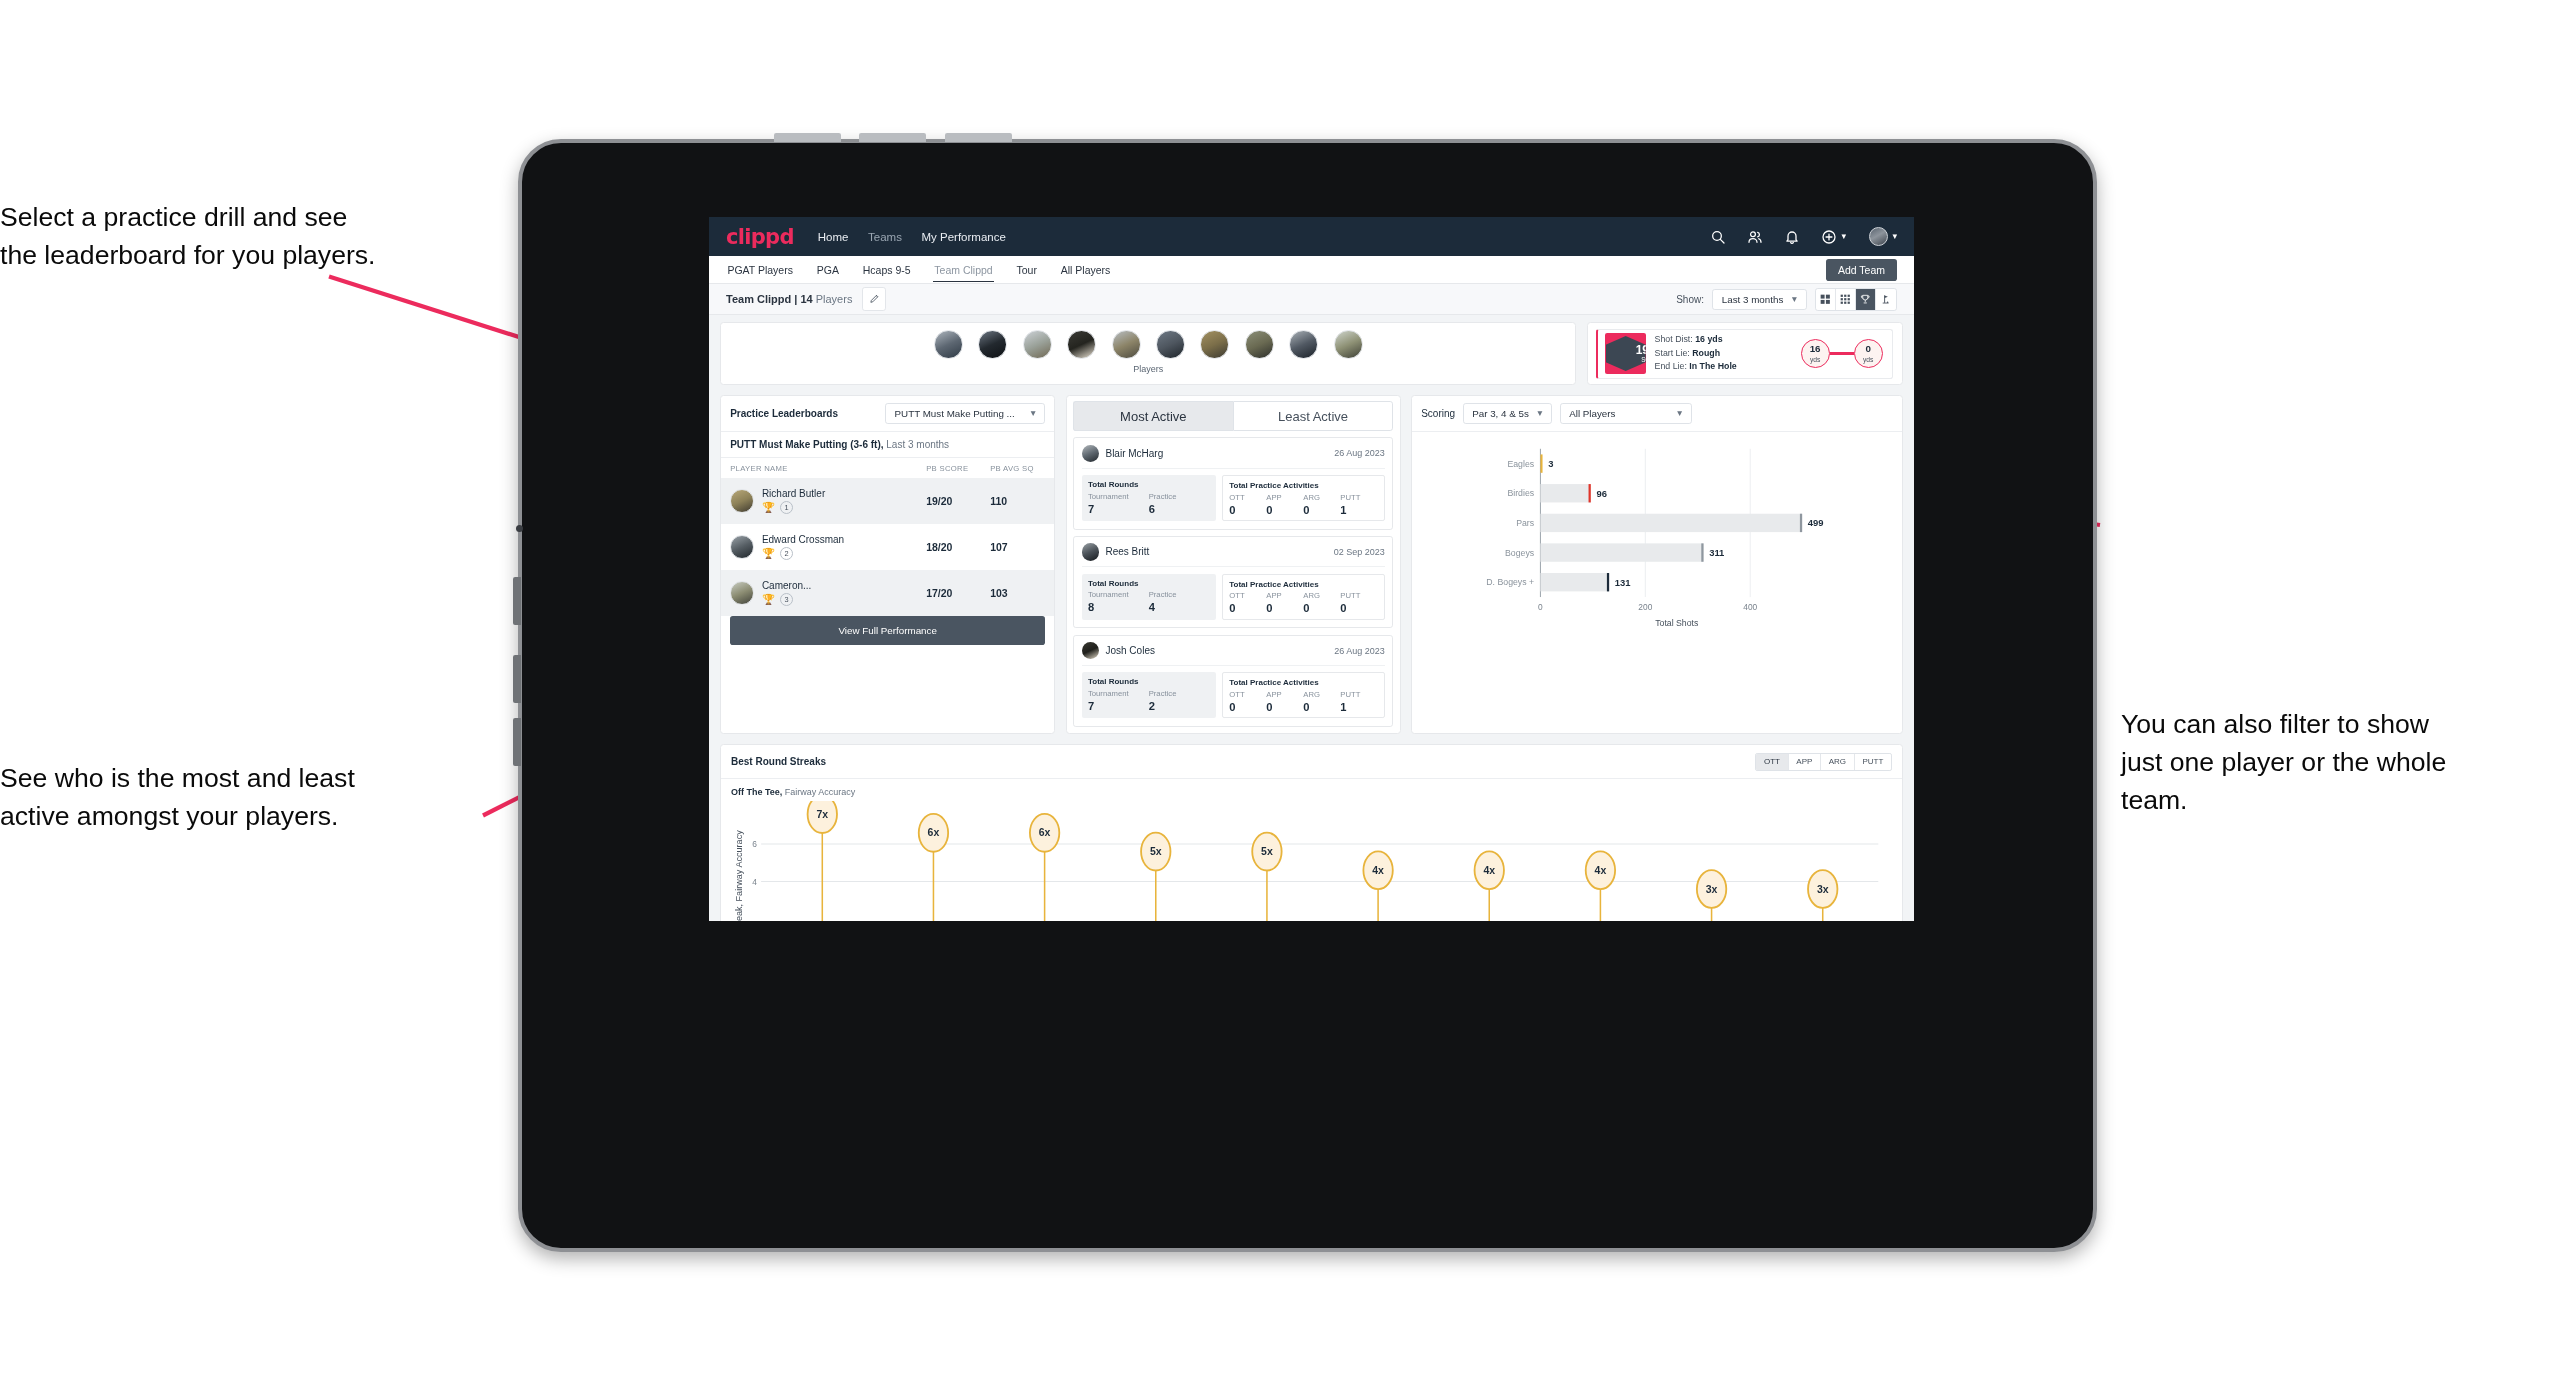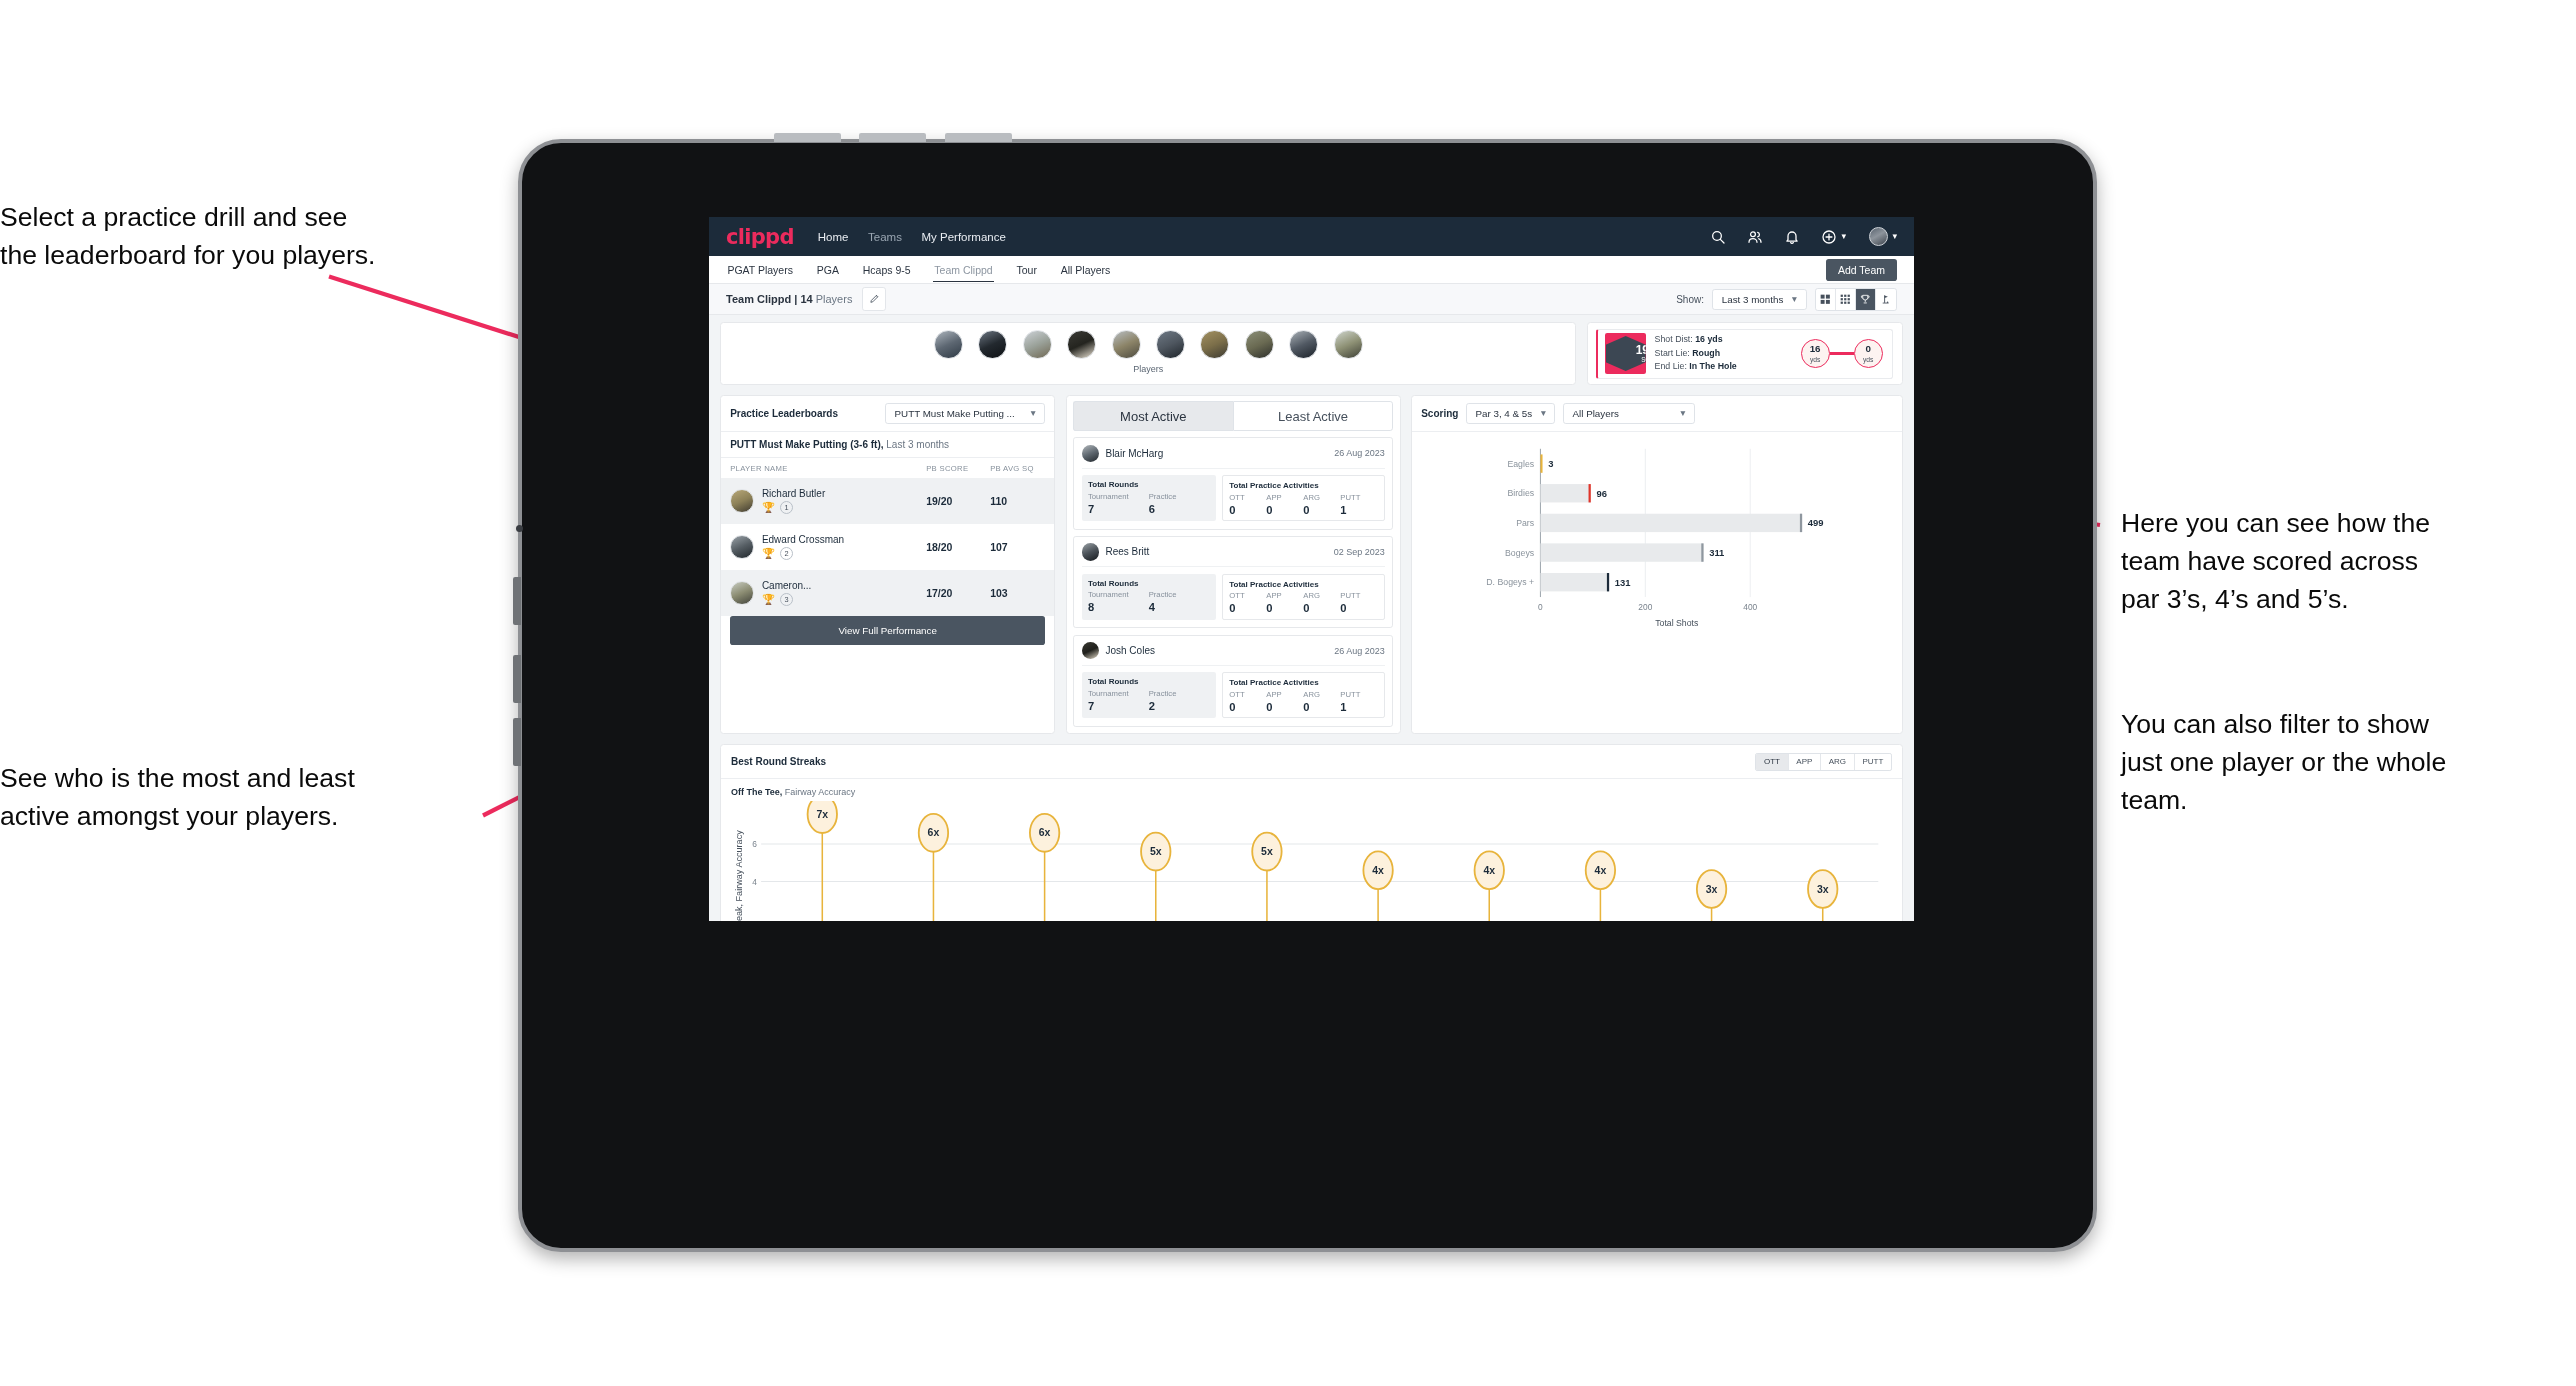--- a/index.html
+++ b/index.html
@@ -161,21 +161,21 @@
   .st-box { border-radius: 2.1px; padding: 4.9px 6.3px 4.2px 6.3px; }
   .st-rounds { background: #eff1f3; width: 134px; }
   .st-pract { border: 0.7px solid #e6e8eb; flex: 1 1 auto; }
   .st-title { font-size: 8px; font-weight: 700; color: #1c2b3a; }
   .st-cols { display: flex; margin-top: 2.8px; }
   .st-c { flex: 1 1 0; }
   .st-k { font-size: 7.7px; color: #87919c; }
   .st-v { font-size: 11.2px; font-weight: 700; color: #1c2b3a; margin-top: 2.1px; }
 
   .sc-head { display: flex; align-items: center; padding: 7px 9px; border-bottom: 0.7px solid #eceef1; gap: 7.7px; }
-  .sc-title { font-size: 10px; font-weight: 700; color: #1c2b3a; }
+  .sc-title { font-size: 10px; font-weight: 400; color: #1c2b3a; }
   .sc-chart { padding: 7px 9.8px 4.2px 5.6px; position: relative; height: 195px; }
 
   
   .card-streaks { margin-top: 9.8px; height: 238px; overflow: hidden; position: relative; }
   .stk-head { display: flex; align-items: center; padding: 7.7px 9.8px 7px 9.8px; border-bottom: 0.7px solid #eceef1; }
   .stk-title { font-size: 10px; font-weight: 700; color: #1c2b3a; }
   .segbtns { margin-left: auto; display: flex; border: 0.7px solid #dfe3e8; border-radius: 2.1px; overflow: hidden; }
   .seg { padding: 3.5px 7.7px; font-size: 8px; color: #46505c; border-right: 0.7px solid #e4e7eb; }
   .seg:last-child { border-right: none; }
   .seg.on { background: #e7e9ec; color: #2b3440; }
@@ -184,23 +184,20 @@
 </style>
 </head>
 <body>
 
 <div id="stage">
 
   <div class="ann ann-a">Select a practice drill and see
 the leaderboard for you players.</div>
   <div class="ann ann-b">See who is the most and least
 active amongst your players.</div>
-  <div class="ann ann-c">Here you can see how the
-team have scored across
-par 3’s, 4’s and 5’s.</div>
   <div class="ann ann-d">You can also filter to show
 just one player or the whole
 team.</div>
 
   <svg class="arrow-svg" viewBox="0 0 3680 1980" width="2576" height="1386">
     <defs>
       <marker id="ah" markerWidth="9" markerHeight="9" refX="6" refY="4.5" orient="auto">
         <path d="M0,0 L9,4.5 L0,9 z" fill="#ec2b5d"></path>
       </marker>
     </defs>

